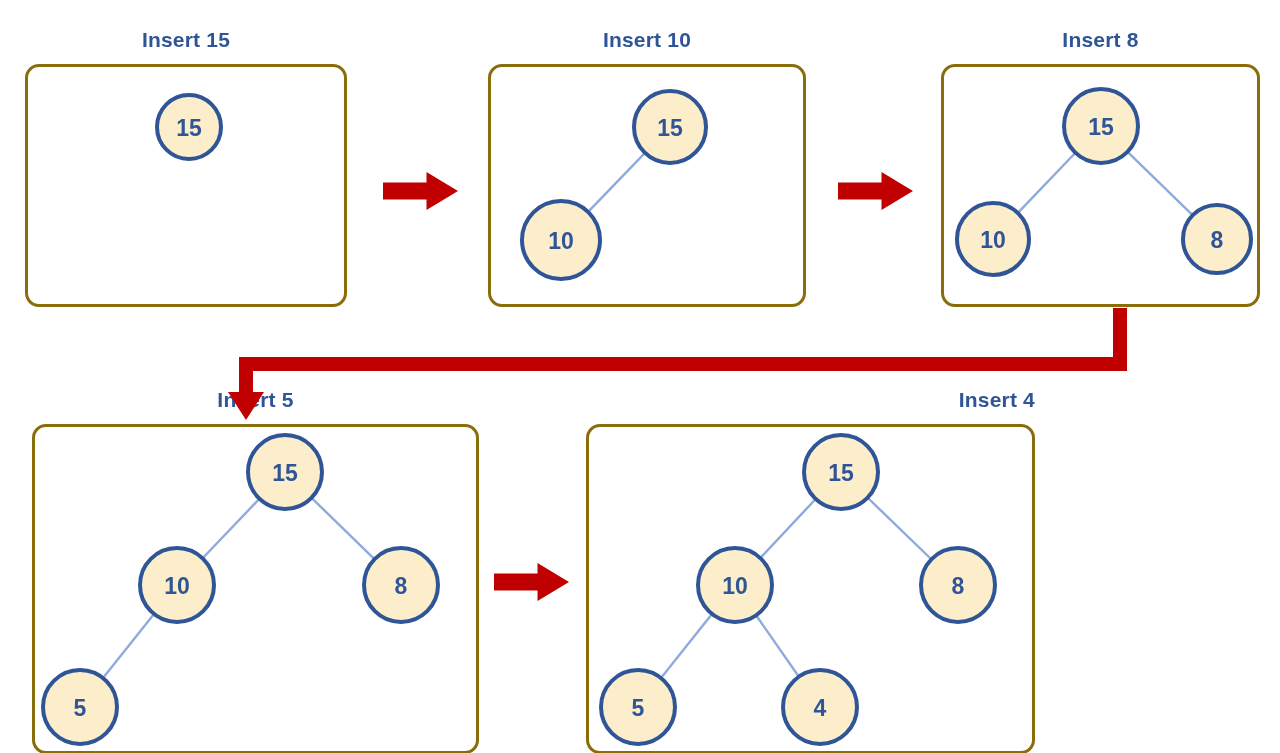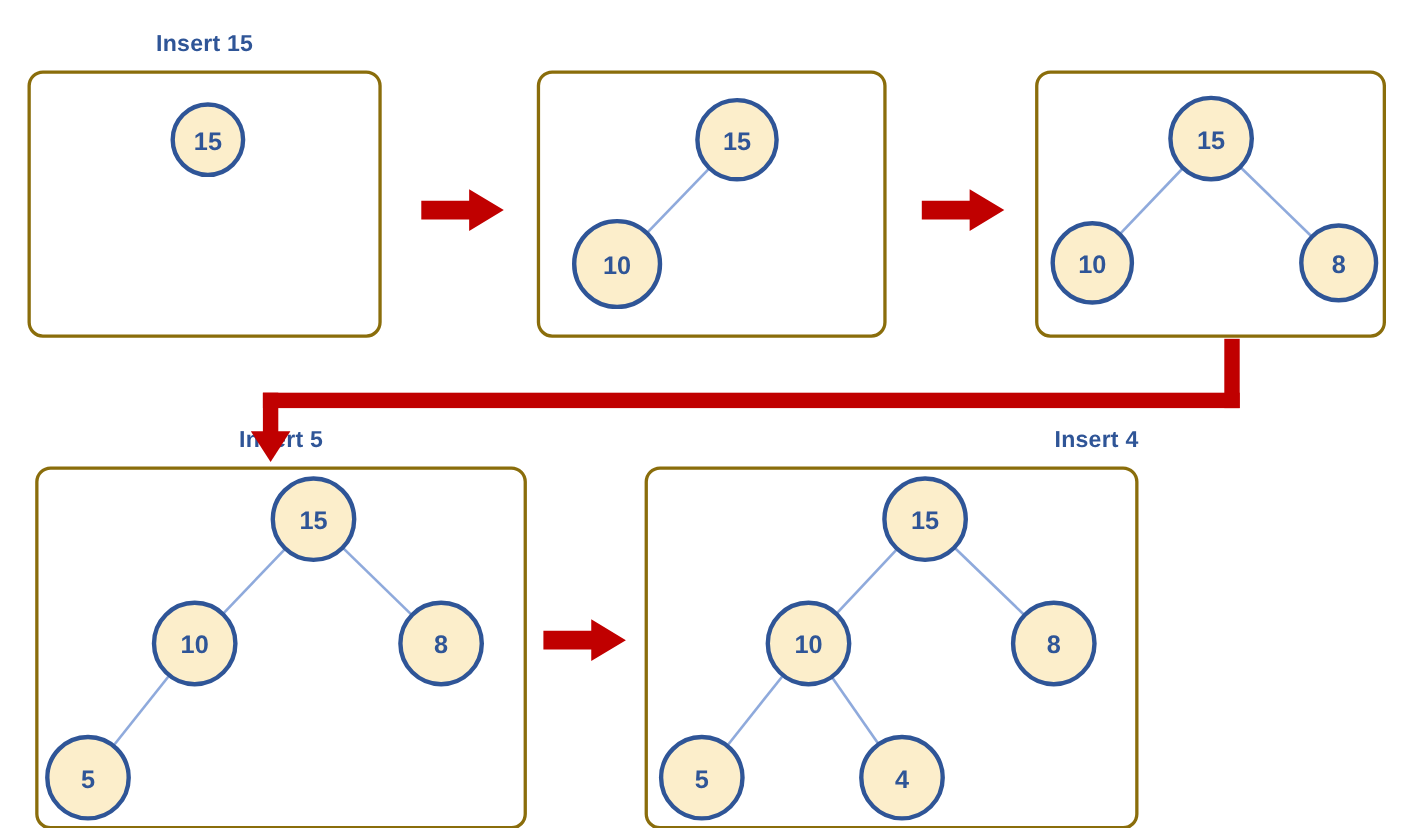--- a/index.html
+++ b/index.html
@@ -78,32 +78,34 @@
 
 <div id="stage">
     <div class="panel-title" style="left: 25px; width: 322px; top: 16px;">Insert 15</div>
     <div class="panel" style="left: 25px; top: 52px; width: 322px; height: 243px;"></div>
     <svg class="tree-svg" width="1280" height="753">
       <g>
         <circle cx="189" cy="115" r="32" class="node-circle"></circle>
         <text x="189" y="116" class="node-label">15</text>
       </g>
     </svg>
+    <div class="panel-title" style="left: 488px; width: 318px; top: 16px;">Insert 10</div>
     <div class="panel" style="left: 488px; top: 52px; width: 318px; height: 243px;"></div>
     <svg class="tree-svg" width="1280" height="753">
       <line x1="645.701129835363" y1="140.19057182205495" x2="587.3816304644631" y2="200.65023630748317" class="edge-line"></line>
       <g>
         <circle cx="670" cy="115" r="36" class="node-circle"></circle>
         <text x="670" y="116" class="node-label">15</text>
       </g>
       <g>
         <circle cx="561" cy="228" r="39" class="node-circle"></circle>
         <text x="561" y="229" class="node-label">10</text>
       </g>
     </svg>
+    <div class="panel-title" style="left: 941px; width: 319px; top: 16px;">Insert 8</div>
     <div class="panel" style="left: 941px; top: 52px; width: 319px; height: 243px;"></div>
     <svg class="tree-svg" width="1280" height="753">
       <line x1="1076.1264450895233" y1="140.02510837855434" x2="1017.1826228296302" y2="201.69781129862773" class="edge-line"></line>
       <line x1="1126.7871140809038" y1="139.12020595812174" x2="1193.3618120925048" y2="203.9731445383884" class="edge-line"></line>
       <g>
         <circle cx="1101" cy="114" r="37" class="node-circle"></circle>
         <text x="1101" y="115" class="node-label">15</text>
       </g>
       <g>
         <circle cx="993" cy="227" r="36" class="node-circle"></circle>

